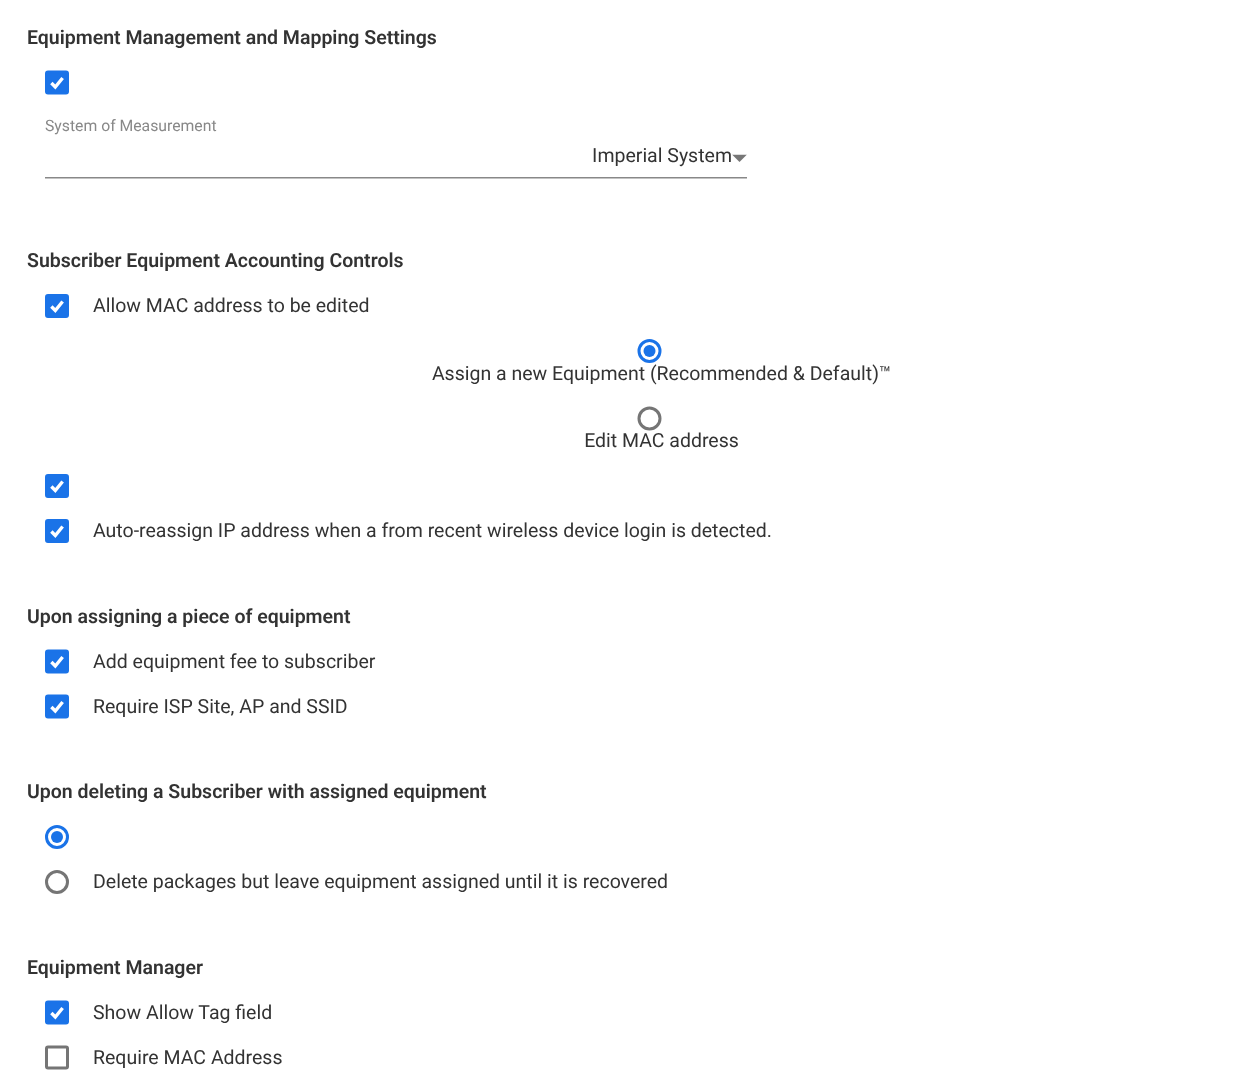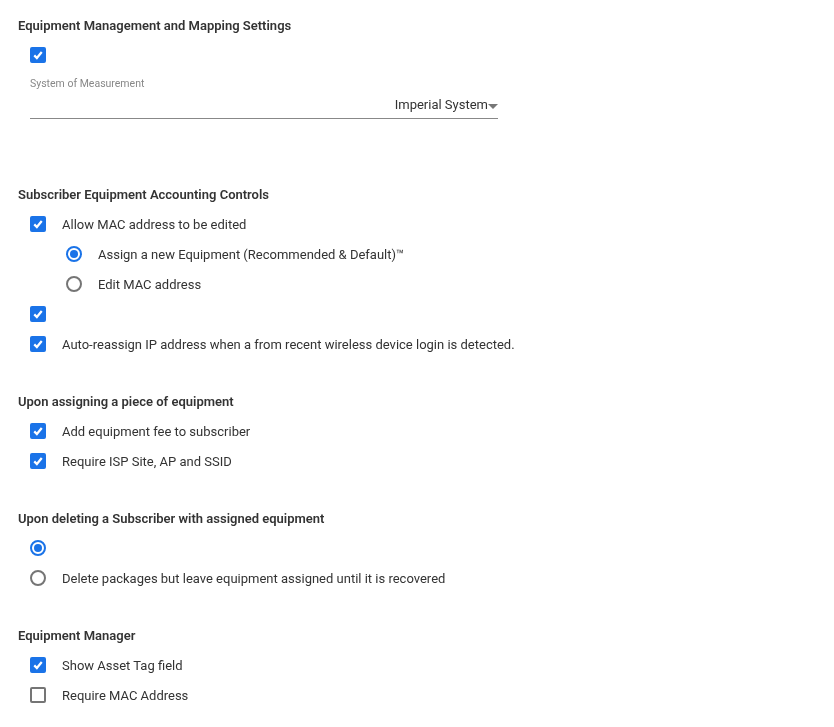--- a/index.html
+++ b/index.html
@@ -18,20 +18,21 @@
       margin-bottom: 14px;
     }
     .row {
       display: flex;
       align-items: center;
       margin-bottom: 14px;
       padding-left: 12px;
     }
     .row.indent {
       padding-left: 48px;
+      flex-direction: column;
     }
     .chk, .rad {
       width: 16px;
       height: 16px;
       margin-right: 16px;
       cursor: pointer;
       display: inline-flex;
       align-items: center;
       justify-content: center;
       flex-shrink: 0;
@@ -73,21 +74,21 @@
       display: block;
     }
     .label {
       color: #333;
       font-size: 13px;
       cursor: pointer;
     }
     .select-wrap {
       margin-left: 12px;
       margin-top: 6px;
-      margin-bottom: 40px;
+      margin-bottom: 20px;
       width: 468px;
     }
     .select-label {
       font-size: 10.5px;
       color: #888;
       margin-bottom: 5px;
       display: block;
     }
     .select {
       display: flex;
@@ -215,21 +216,21 @@
 <div class="gap"></div>
 
 <div class="section-title">Equipment Manager</div>
 
 <div class="row">
   <div class="chk checked">
     <svg viewBox="0 0 16 16">
         <polyline points="3,8.5 6.5,12 13,4"></polyline>
       </svg>
   </div>
-  <span class="label">Show Asset Tag field</span>
+  <span class="label">Show Allow Tag field</span>
 </div>
 
 <div class="row">
   <div class="chk">
     
   </div>
   <span class="label">Require MAC Address</span>
 </div>
 
 </body></html>

